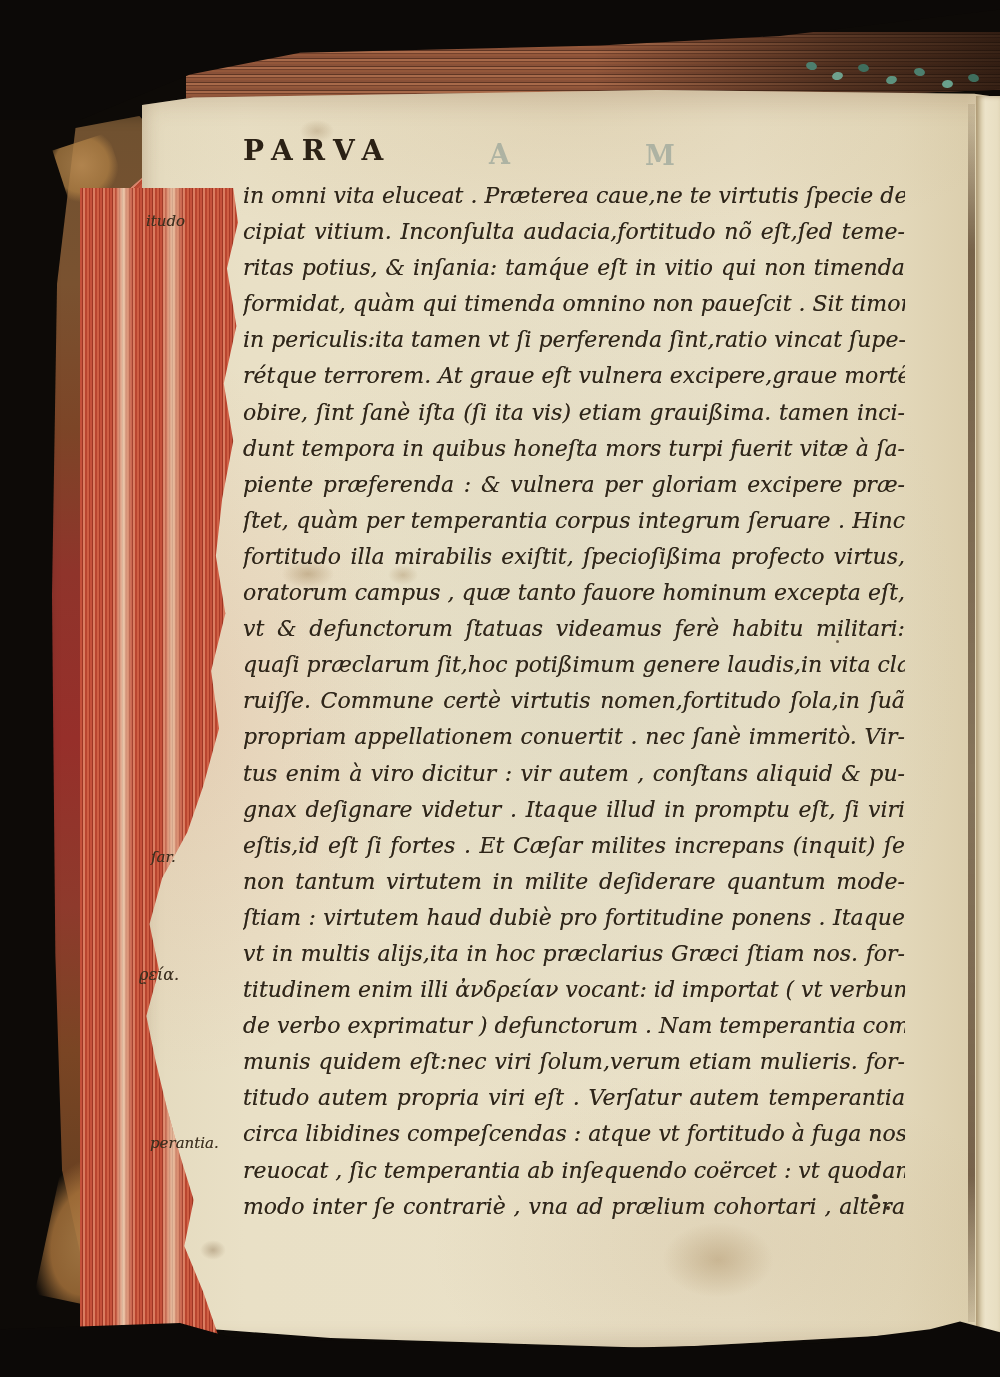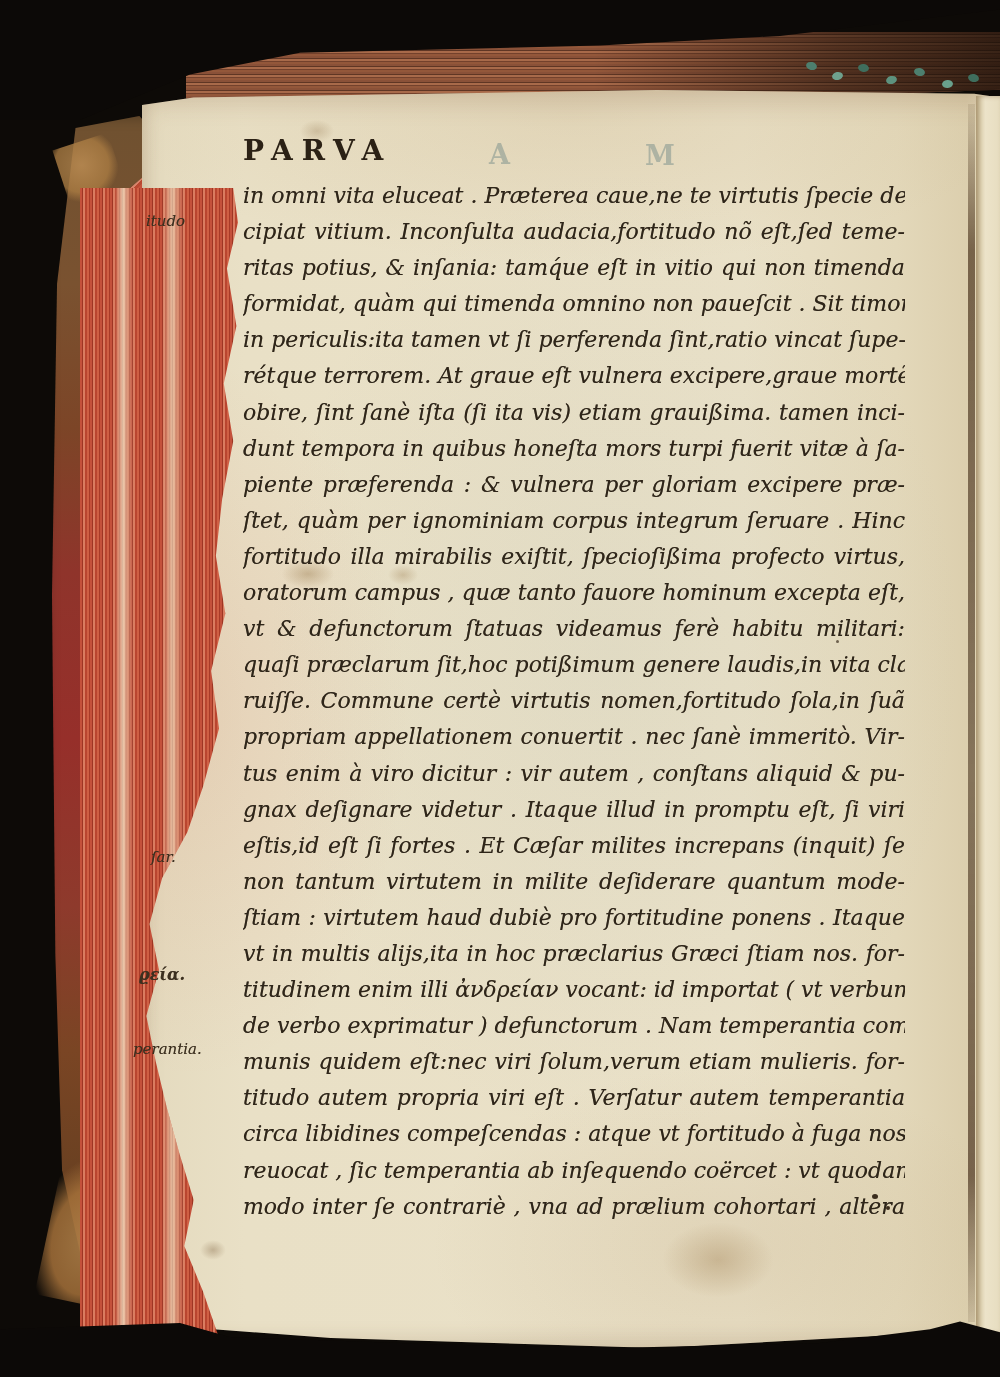--- a/index.html
+++ b/index.html
@@ -82,22 +82,22 @@
   .ghost-m{left:645px;top:140px;}
 
   .text-block{position:absolute;left:243px;top:178px;width:662px;}
   .tl{height:36.1px;line-height:36.1px;font-size:22px;font-style:italic;color:#2e2519;
       text-align:justify;text-align-last:justify;overflow:hidden;white-space:nowrap;
       text-shadow:0 0 .5px rgba(46,37,25,.55);}
 
   .marginal{position:absolute;font-size:15px;color:#3b2f1f;text-shadow:0 0 .4px rgba(59,47,31,.5);font-style:italic;}
   .note-1{left:146px;top:212px;}
   .note-2{left:151px;top:848px;}
-  .note-3{left:139px;top:965px;font-style:italic;font-size:16px;font-weight:bold;}
-  .note-4{left:133px;top:1040px;}
+  .note-3{left:139px;top:965px;font-style:italic;font-size:16px;}
+  .note-4{left:133px;top:1134px;padding-left:17px;}
 
   
   .stain{position:absolute;border-radius:50%;}
   .st1{left:662px;top:1222px;width:112px;height:76px;
        background:radial-gradient(ellipse,rgba(163,132,87,.38) 0%,rgba(163,132,87,0) 70%);}
   .st2{left:282px;top:560px;width:52px;height:28px;
        background:radial-gradient(ellipse,rgba(150,118,72,.4) 0%,rgba(150,118,72,0) 72%);}
   .st3{left:388px;top:565px;width:30px;height:20px;
        background:radial-gradient(ellipse,rgba(150,118,72,.32) 0%,rgba(150,118,72,0) 72%);}
   .st4{left:300px;top:120px;width:34px;height:22px;
@@ -151,21 +151,21 @@
   <div class="text-block">
     <div class="tl">in omni vita eluceat .  Præterea caue,ne te virtutis ſpecie de-</div>
     <div class="tl">cipiat vitium. Inconſulta audacia,fortitudo nõ eſt,ſed teme-</div>
     <div class="tl">ritas potius, &amp; inſania: tamq́ue eſt in vitio qui non timenda</div>
     <div class="tl">formidat, quàm qui timenda omnino non paueſcit . Sit timor</div>
     <div class="tl">in periculis:ita tamen vt ſi perferenda ſint,ratio vincat ſupe-</div>
     <div class="tl">rétque terrorem. At graue eſt vulnera excipere,graue mortẽ</div>
     <div class="tl">obire, ſint ſanè iſta (ſi ita vis) etiam grauißima. tamen inci-</div>
     <div class="tl">dunt tempora in quibus honeſta mors turpi fuerit vitæ à ſa-</div>
     <div class="tl">piente præferenda : &amp; vulnera per gloriam excipere præ-</div>
-    <div class="tl">ſtet, quàm per ignominiam corpus integrum ſeruare . Hinc</div>
+    <div class="tl">ſtet, quàm per temperantia corpus integrum ſeruare . Hinc</div>
     <div class="tl">fortitudo illa mirabilis exiſtit, ſpecioſißima profecto virtus,</div>
     <div class="tl">oratorum campus , quæ tanto fauore hominum excepta eſt,</div>
     <div class="tl">vt &amp; defunctorum ſtatuas videamus ferè habitu militari:</div>
     <div class="tl">quaſi præclarum ſit,hoc potißimum genere laudis,in vita cla-</div>
     <div class="tl">ruiſſe. Commune certè virtutis nomen,fortitudo ſola,in ſuã</div>
     <div class="tl">propriam appellationem conuertit . nec ſanè immeritò. Vir-</div>
     <div class="tl">tus enim à viro dicitur : vir autem , conſtans aliquid &amp; pu-</div>
     <div class="tl">gnax deſignare videtur . Itaque illud in promptu eſt, ſi viri</div>
     <div class="tl">eſtis,id eſt ſi fortes . Et Cæſar milites increpans (inquit) ſe</div>
     <div class="tl">non tantum virtutem in milite deſiderare quantum mode-</div>

